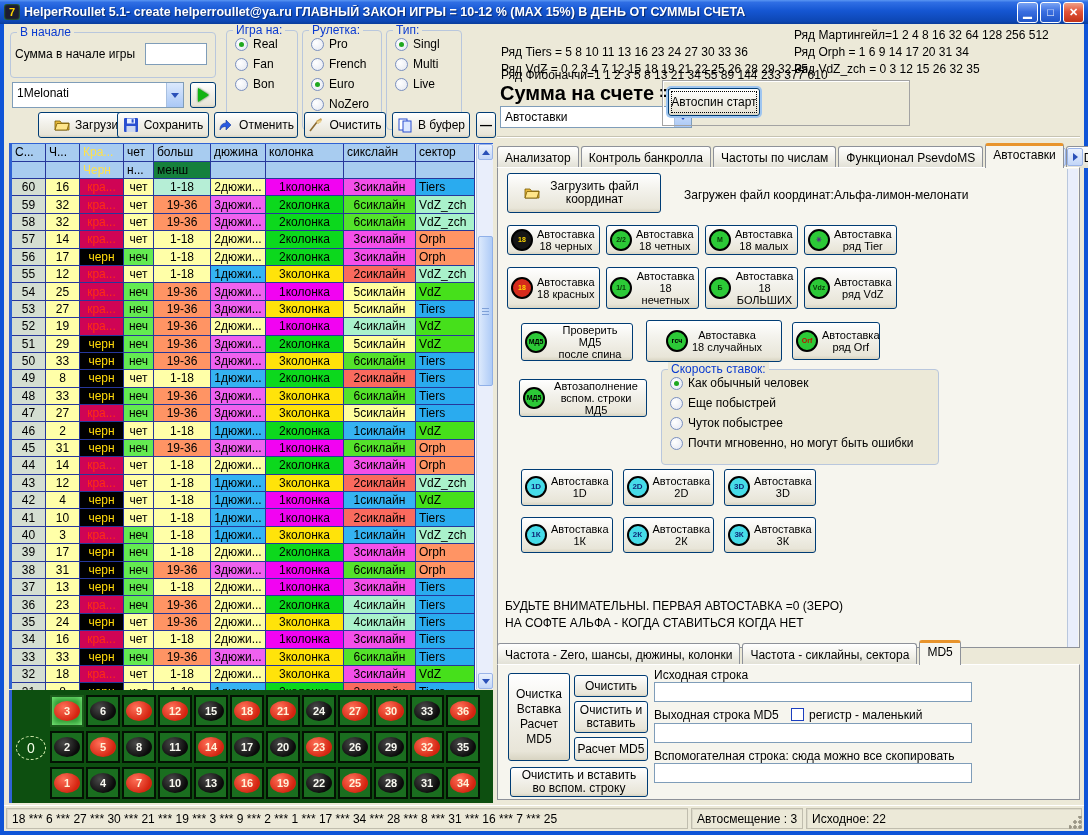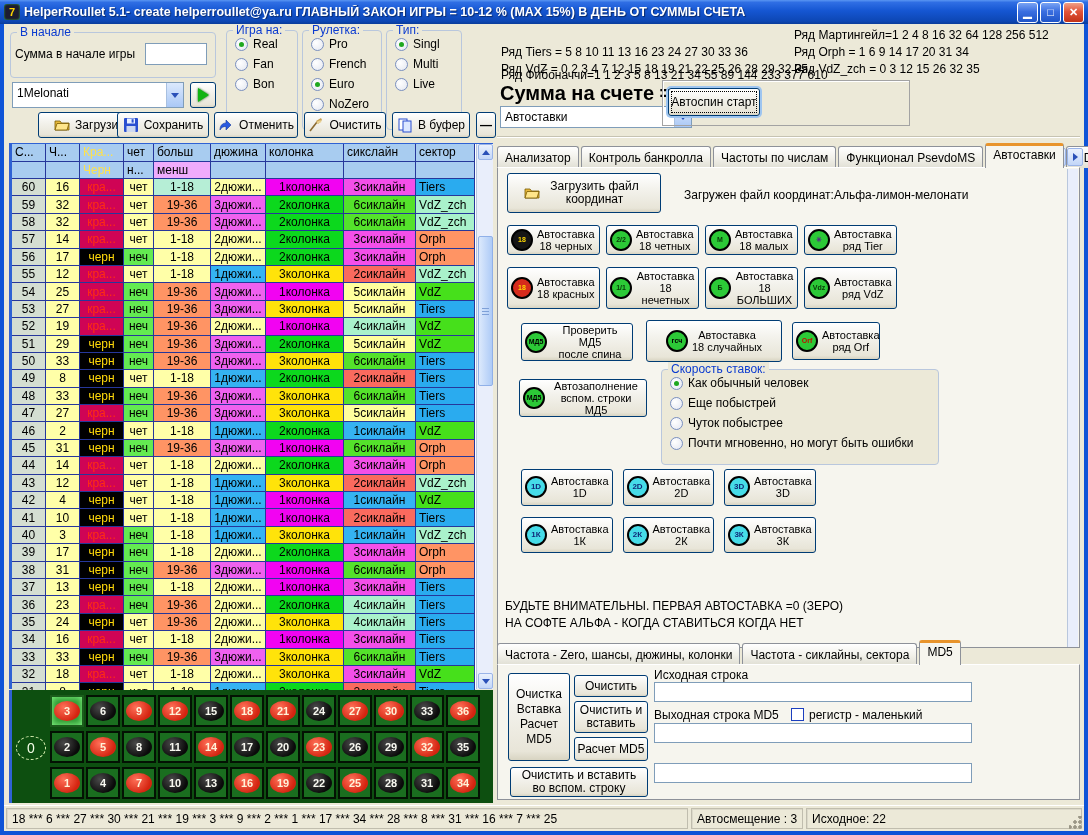--- a/index.html
+++ b/index.html
@@ -230,21 +230,21 @@
             <div class="tc c5" style="background: rgb(168, 204, 240); color: rgb(0, 0, 0); justify-content: flex-start; padding-left: 3px;">дюжина</div>
             <div class="tc c6" style="background: rgb(168, 204, 240); color: rgb(0, 0, 0); justify-content: flex-start; padding-left: 3px;">колонка</div>
             <div class="tc c7" style="background: rgb(168, 204, 240); color: rgb(0, 0, 0); justify-content: flex-start; padding-left: 3px;">сикслайн</div>
             <div class="tc c8" style="background: rgb(168, 204, 240); color: rgb(0, 0, 0); justify-content: flex-start; padding-left: 3px;">сектор</div>
           </div>
           <div class="thr">
             <div class="tc c0" style="background: rgb(168, 204, 240); color: rgb(0, 0, 0); justify-content: flex-start; padding-left: 3px;"></div>
             <div class="tc c1" style="background: rgb(168, 204, 240); color: rgb(0, 0, 0); justify-content: flex-start; padding-left: 3px;"></div>
             <div class="tc c2" style="background: rgb(168, 204, 240); color: rgb(255, 226, 74); justify-content: flex-start; padding-left: 3px;">Черн</div>
             <div class="tc c3" style="background: rgb(168, 204, 240); color: rgb(0, 0, 0); justify-content: flex-start; padding-left: 3px;">н...</div>
-            <div class="tc c4" style="background: #f0abfc; color: rgb(0, 0, 0); justify-content: flex-start; padding-left: 3px;">менш</div>
+            <div class="tc c4" style="background: #15803d; color: rgb(0, 0, 0); justify-content: flex-start; padding-left: 3px;">менш</div>
             <div class="tc c5" style="background: rgb(168, 204, 240); color: rgb(0, 0, 0); justify-content: flex-start; padding-left: 3px;"></div>
             <div class="tc c6" style="background: rgb(168, 204, 240); color: rgb(0, 0, 0); justify-content: flex-start; padding-left: 3px;"></div>
             <div class="tc c7" style="background: rgb(168, 204, 240); color: rgb(0, 0, 0); justify-content: flex-start; padding-left: 3px;"></div>
             <div class="tc c8" style="background: rgb(168, 204, 240); color: rgb(0, 0, 0); justify-content: flex-start; padding-left: 3px;"></div>
           </div>
         </div>
       <div class="tbody" id="tbody">
           <div class="trow">
             <div class="tc c0" style="background: rgb(212, 222, 210); color: rgb(0, 0, 0);">60</div>
             <div class="tc c1" style="background: rgb(255, 255, 168); color: rgb(0, 0, 0);">16</div>
@@ -936,20 +936,21 @@
       <div class="xpbtn" style="left:12px;top:102px;width:138px;height:30px;flex-direction:column;gap:0;line-height:13px;">
         <div>Очистить и  вставить</div>
           <div>во вспом. строку</div>
       </div>
       <div class="md5lbl" style="left:156px;top:3px;">Исходная строка</div>
       <input class="tin" style="left: 156px; top: 17px; width: 318px; height: 20px;" value="">
       <div class="md5lbl" style="left:156px;top:43px;">Выходная строка MD5</div>
       <span class="cb" style="position:absolute;left:293px;top:43px;"></span>
       <div class="md5lbl" style="left:311px;top:43px;">регистр  - маленький</div>
       <input class="tin" style="left: 156px; top: 58px; width: 318px; height: 20px;" value="">
+      <div class="md5lbl" style="left:156px;top:84px;">Вспомогателная строка: сюда можно все скопировать</div>
       <input class="tin" style="left: 156px; top: 98px; width: 318px; height: 20px;" value="">
     </div>
 
     <div class="statusbar">
       <div class="ssec" style="width:682px;">18 *** 6 *** 27 *** 30 *** 21 *** 19 *** 3 *** 9 *** 2 *** 1 *** 17 *** 34 *** 28 *** 8 *** 31 *** 16 *** 7 *** 25</div>
       <div class="ssec" style="width:112px;">Автосмещение : 3</div>
       <div class="ssec" style="flex:1;">Исходное: 22</div>
       <div class="grip"></div>
     </div>
   </div>

